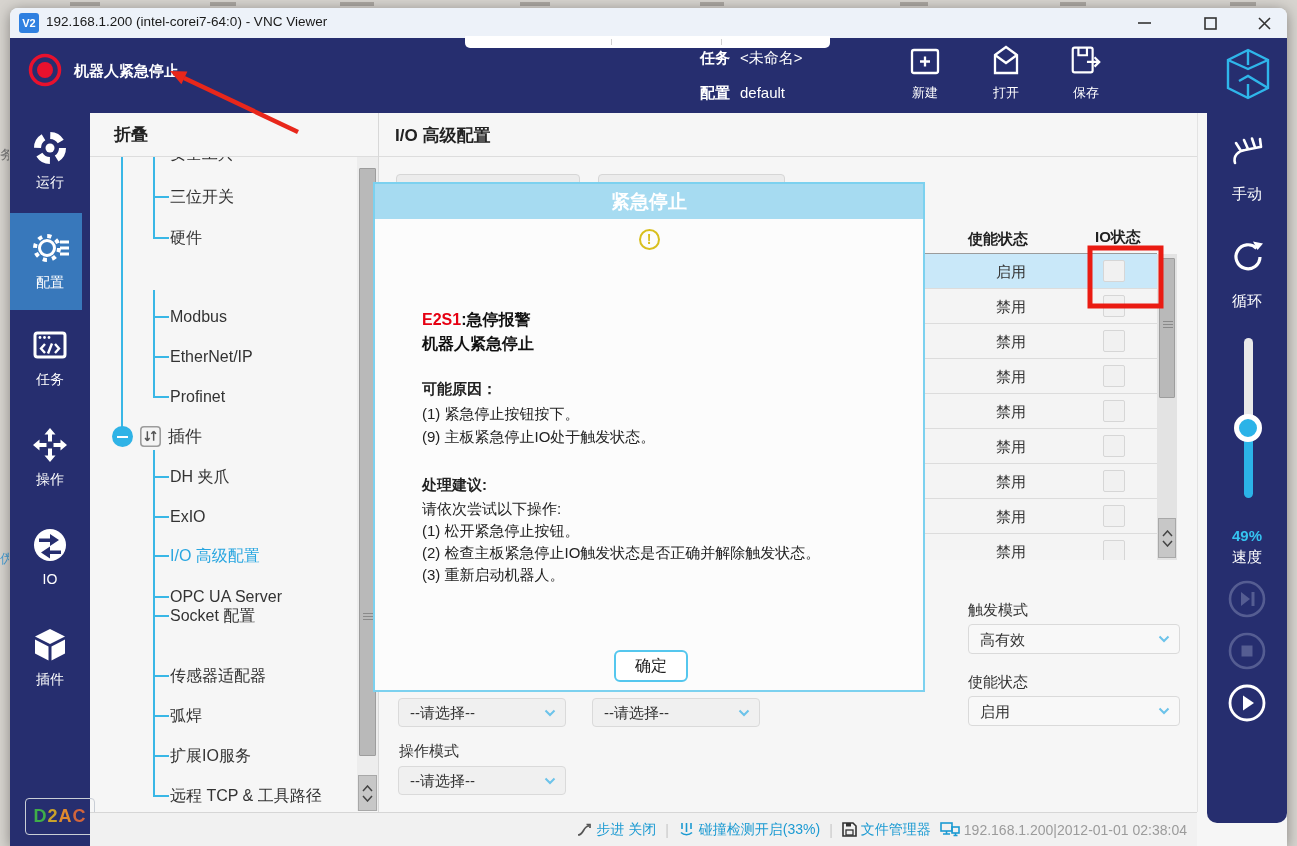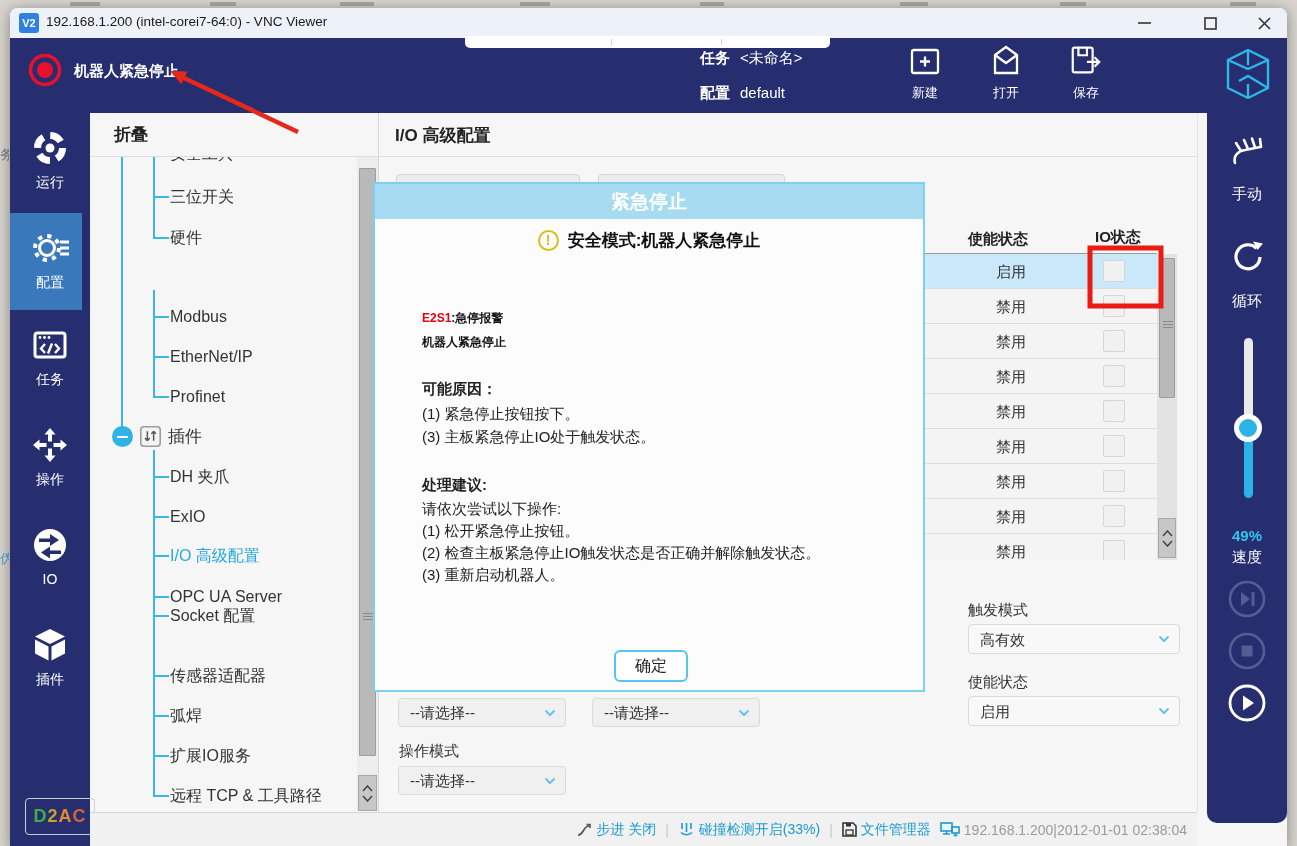--- a/index.html
+++ b/index.html
@@ -85,21 +85,21 @@
   .dialog { position:absolute; left:373px; top:182px; width:552px; height:510px; background:#fcfcfc;
             border:2px solid #7cd1ef; z-index:40; }
   .dlg-head { position:absolute; left:0; top:0; width:100%; height:35px; background:#a6dbf1; color:#fff;
               font-size:19px; font-weight:bold; text-align:center; line-height:35px; }
   .dlg-warn { position:absolute; left:0; top:45px; width:100%; display:flex; align-items:center; justify-content:center; gap:9px; }
   .warn-circ { width:21px; height:21px; border-radius:50%; border:2.5px solid #d8bf1e; color:#d8bf1e; font-weight:bold;
                font-size:14px; text-align:center; line-height:17px; }
   .dlg-warn .wt { font-size:17px; font-weight:bold; color:#111; }
   .dlg-line { position:absolute; left:47px; font-size:15px; color:#222; white-space:nowrap; }
   .dlg-line.b { font-weight:bold; }
-  .dlg-line.big { font-size:12px; font-weight:bold; color:#111; }
+  .dlg-line.big { font-size:16px; font-weight:bold; color:#111; }
   .red { color:#e60012; }
   .ok-btn { position:absolute; left:239px; top:466px; width:74px; height:32px; background:#fff; border:2px solid #55c7ee;
             border-radius:6px; font-size:16px; color:#222; text-align:center; line-height:28px; cursor:pointer; }
 
   
   .rsb { position:absolute; left:1207px; top:113px; width:80px; height:710px; background:#262e6f; border-radius:0 0 10px 10px; }
   .rsb .lab { position:absolute; left:0; width:80px; text-align:center; color:#fff; font-size:15px; }
   .slider-track-top { position:absolute; left:37px; top:225px; width:9px; height:92px; background:#e9e9e9; border-radius:5px 5px 0 0; }
   .slider-track-bot { position:absolute; left:37px; top:317px; width:9px; height:68px; background:#2bb3e8; border-radius:0 0 5px 5px; }
   .slider-handle { position:absolute; left:27px; top:301px; width:28px; height:28px; border-radius:50%; background:#2bb3e8;
@@ -440,27 +440,26 @@
     <span class="val">--请选择--</span>
     <svg class="chev" width="12" height="8" viewBox="0 0 12 8">
         <path d="M1.5 1.5L6 6l4.5-4.5" stroke="#6cc3ea" stroke-width="2" fill="none"></path>
       </svg>
   </div>
 
   <div class="dialog">
     <div class="dlg-head">紧急停止</div>
     <div class="dlg-warn">
       <span class="warn-circ">!</span>
-      <span class="wt">安全模式:机器人紧急停止</span>
     </div>
     <div class="dlg-line big" style="top:126px"><span class="red">E2S1</span><span>:急停报警</span></div>
     <div class="dlg-line big" style="top:150px">机器人紧急停止</div>
     <div class="dlg-line b" style="top:196px">可能原因：</div>
     <div class="dlg-line" style="top:221px">(1) 紧急停止按钮按下。</div>
-    <div class="dlg-line" style="top:244px">(3) 主板紧急停止IO处于触发状态。</div>
+    <div class="dlg-line" style="top:244px">(9) 主板紧急停止IO处于触发状态。</div>
     <div class="dlg-line b" style="top:292px">处理建议:</div>
     <div class="dlg-line" style="top:316px">请依次尝试以下操作:</div>
     <div class="dlg-line" style="top:338px">(1) 松开紧急停止按钮。</div>
     <div class="dlg-line" style="top:360px">(2) 检查主板紧急停止IO触发状态是否正确并解除触发状态。</div>
     <div class="dlg-line" style="top:382px">(3) 重新启动机器人。</div>
     <div class="ok-btn">确定</div>
   </div>
 
   <div class="rsb">
     <svg class="abs" style="left:20px;top:22px" width="42" height="40" viewBox="0 0 42 40">

